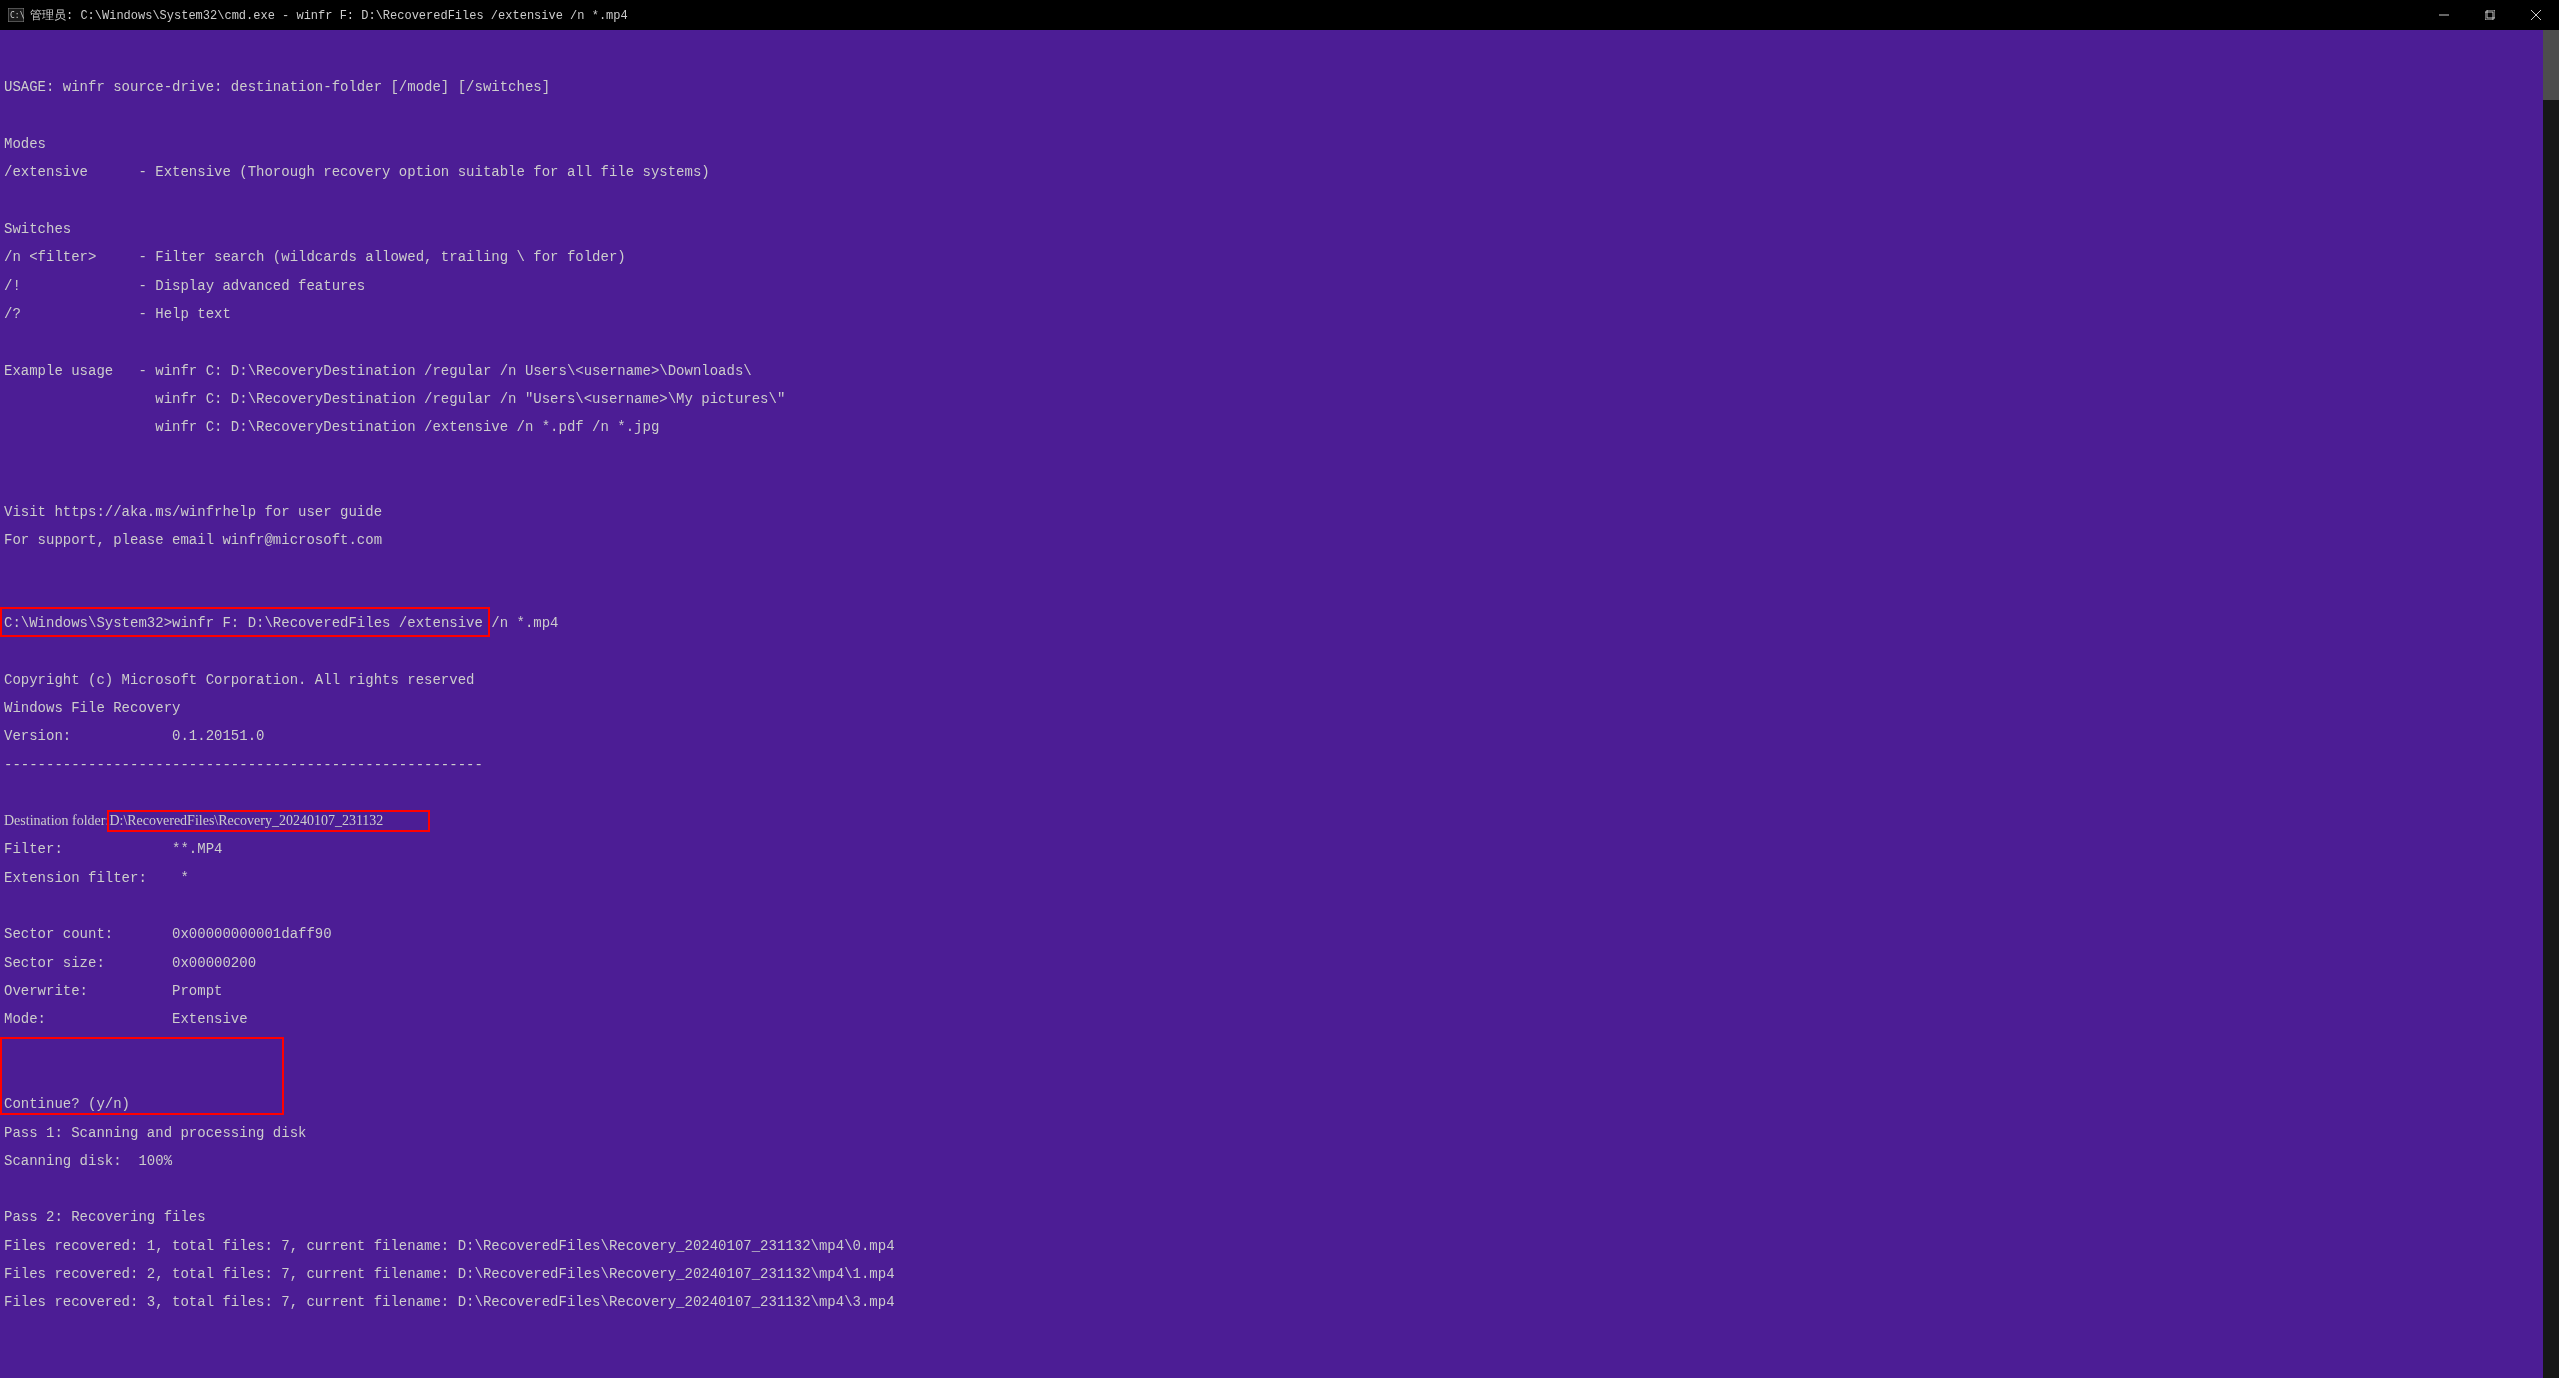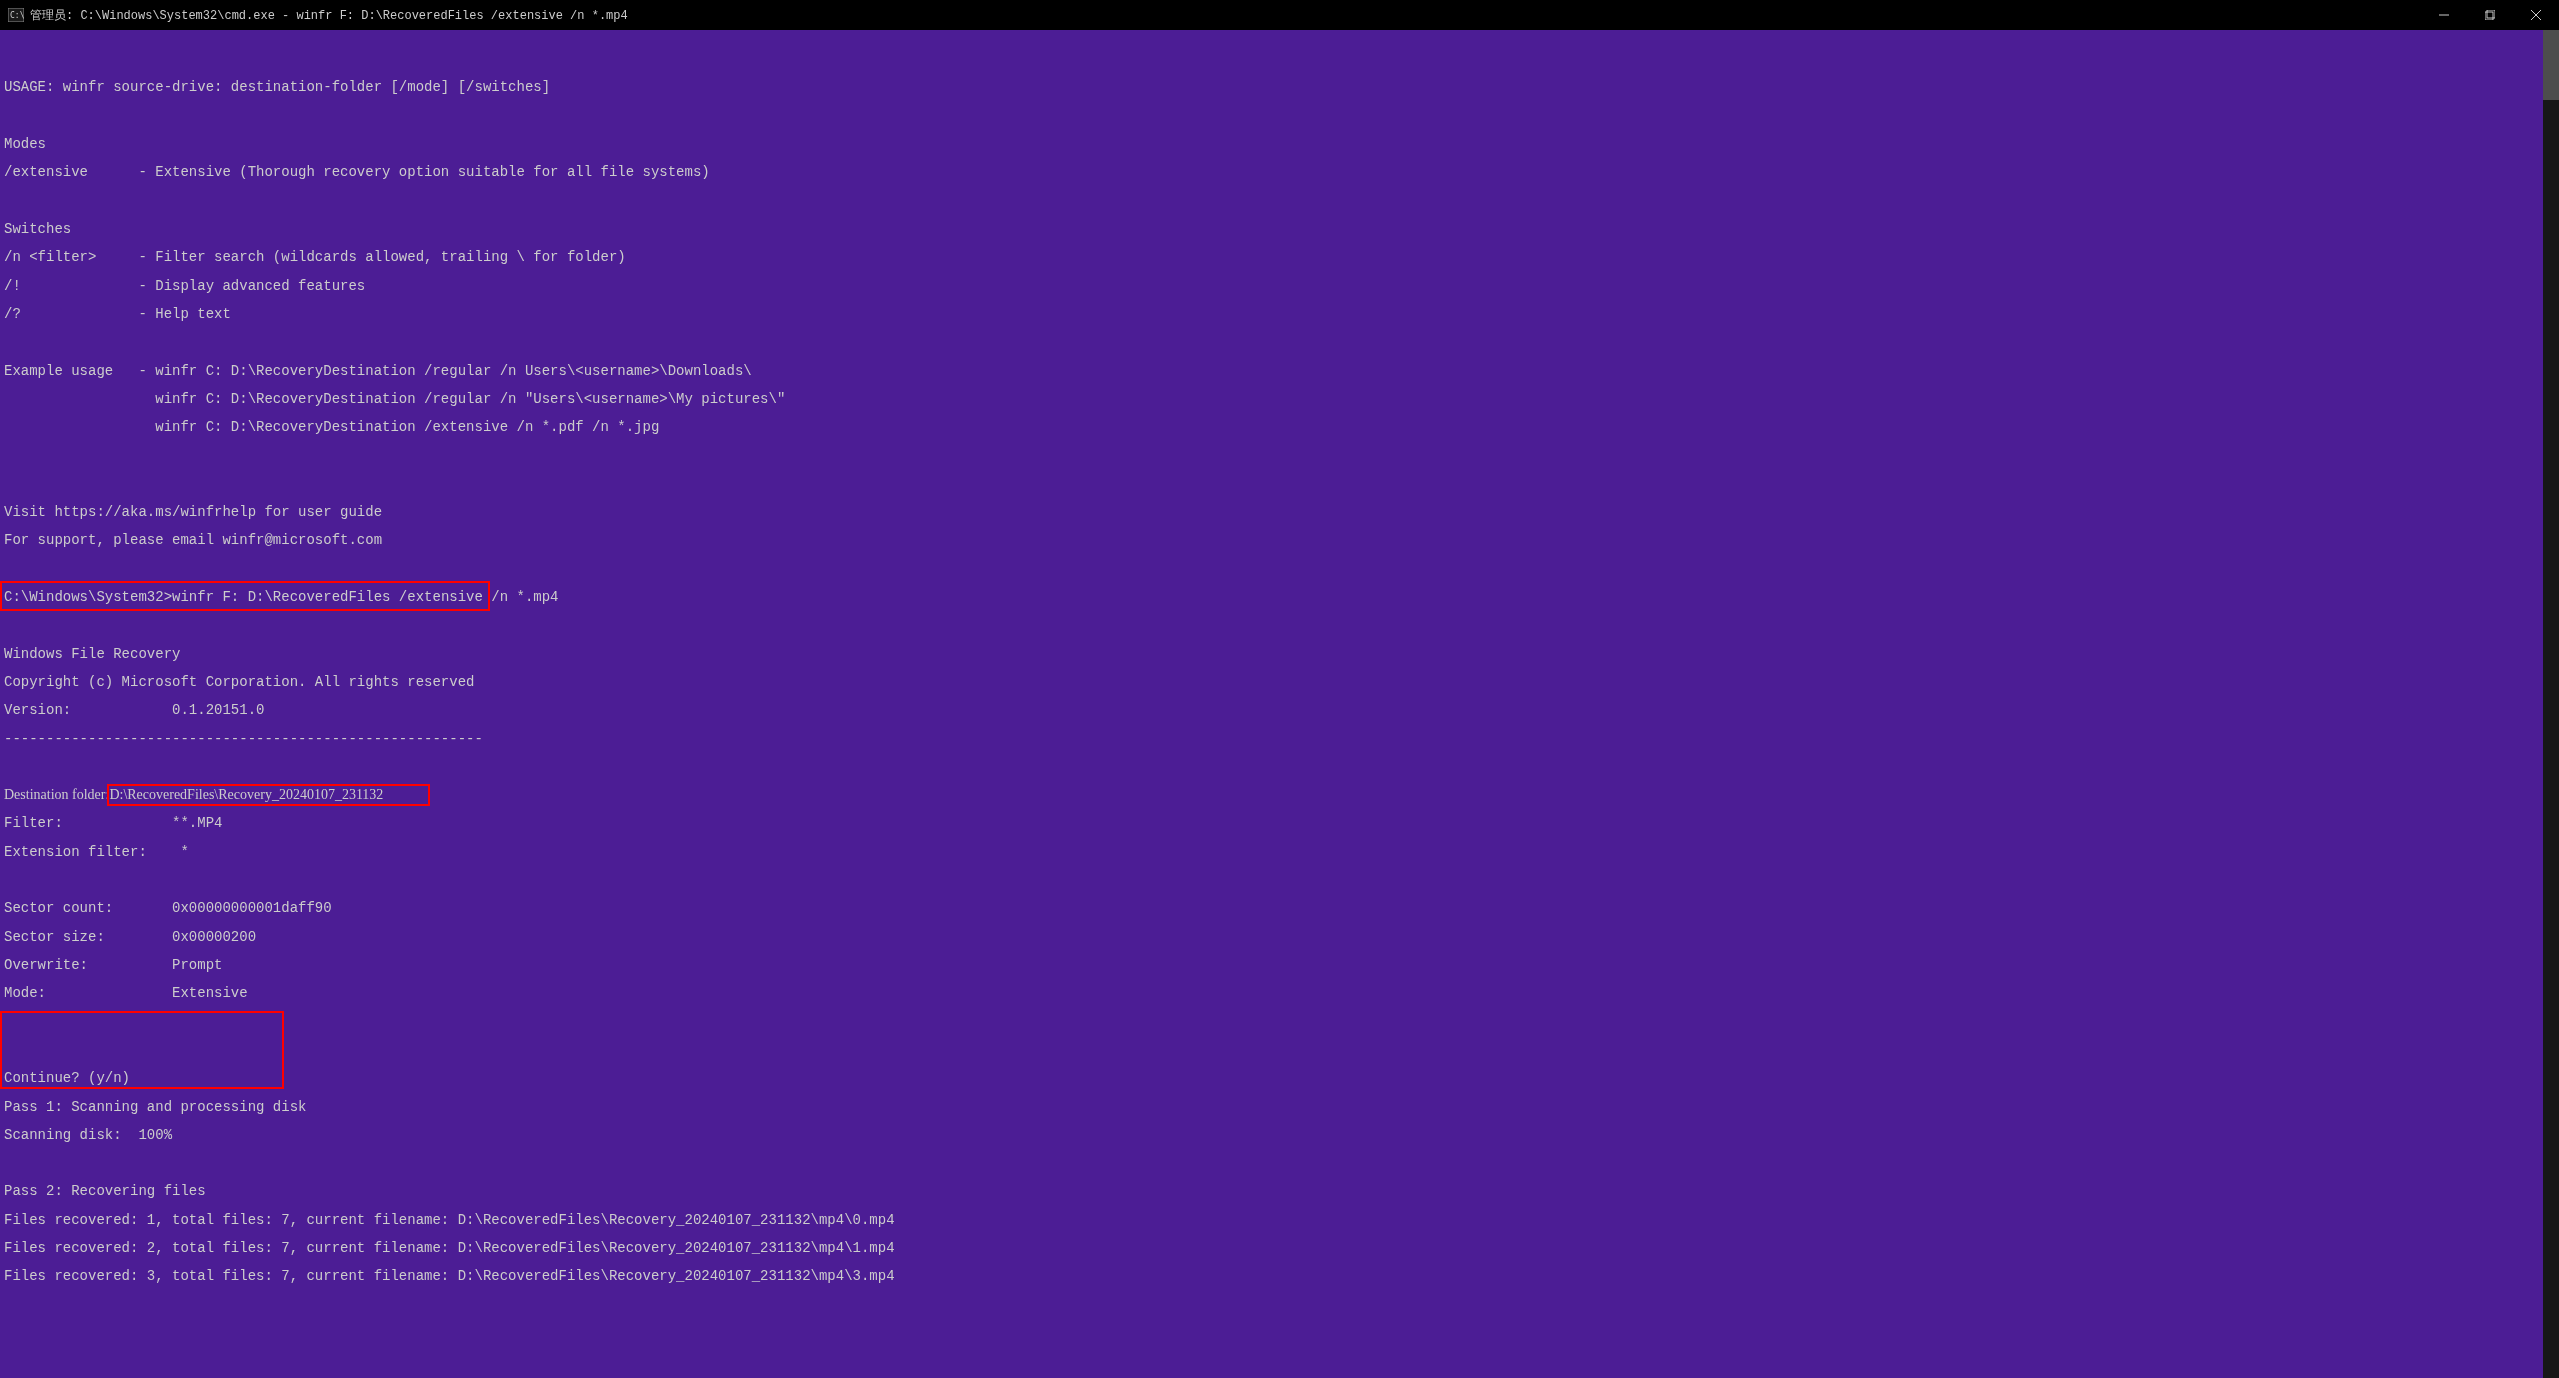--- a/index.html
+++ b/index.html
@@ -115,24 +115,24 @@
 <div>/?              - Help text</div>
 <div class="blank"></div>
 <div>Example usage   - winfr C: D:\RecoveryDestination /regular /n Users\&lt;username&gt;\Downloads\</div>
 <div>                  winfr C: D:\RecoveryDestination /regular /n "Users\&lt;username&gt;\My pictures\"</div>
 <div>                  winfr C: D:\RecoveryDestination /extensive /n *.pdf /n *.jpg</div>
 <div class="blank"></div>
 <div class="blank"></div>
 <div>Visit https://aka.ms/winfrhelp for user guide</div>
 <div>For support, please email winfr@microsoft.com</div>
 <div class="blank"></div>
-<div style="position:relative;"><span class="hl-box" style="left:-4px; top:-9px; width:490px; height:30px;"></span><span>C:\Windows\System32&gt;</span><span>winfr F: D:\RecoveredFiles /extensive /n *.mp4</span></div>
+<div style="position:relative;margin-top:26px;"><span class="hl-box" style="left:-4px; top:-9px; width:490px; height:30px;"></span><span>C:\Windows\System32&gt;</span><span>winfr F: D:\RecoveredFiles /extensive /n *.mp4</span></div>
 <div class="blank"></div>
+<div>Copyright (c) Microsoft Corporation. All rights reserved</div>
 <div>Windows File Recovery</div>
-<div>Copyright (c) Microsoft Corporation. All rights reserved</div>
 <div>Version:            0.1.20151.0</div>
 <div>---------------------------------------------------------</div>
 <div class="blank"></div>
 <div style="position:relative;font-family:Liberation Serif, serif;"><span>Destination folder:</span><span class="inline-hl" style="position:relative;"><span class="hl-box" style="left:-2px; top:-4px; width:323px; height:22px;"></span><span>D:\RecoveredFiles\Recovery_20240107_231132</span></span></div>
 <div>Filter:             **.MP4</div>
 <div>Extension filter:    *</div>
 <div class="blank"></div>
 <div>Sector count:       0x00000000001daff90</div>
 <div>Sector size:        0x00000200</div>
 <div>Overwrite:          Prompt</div>

